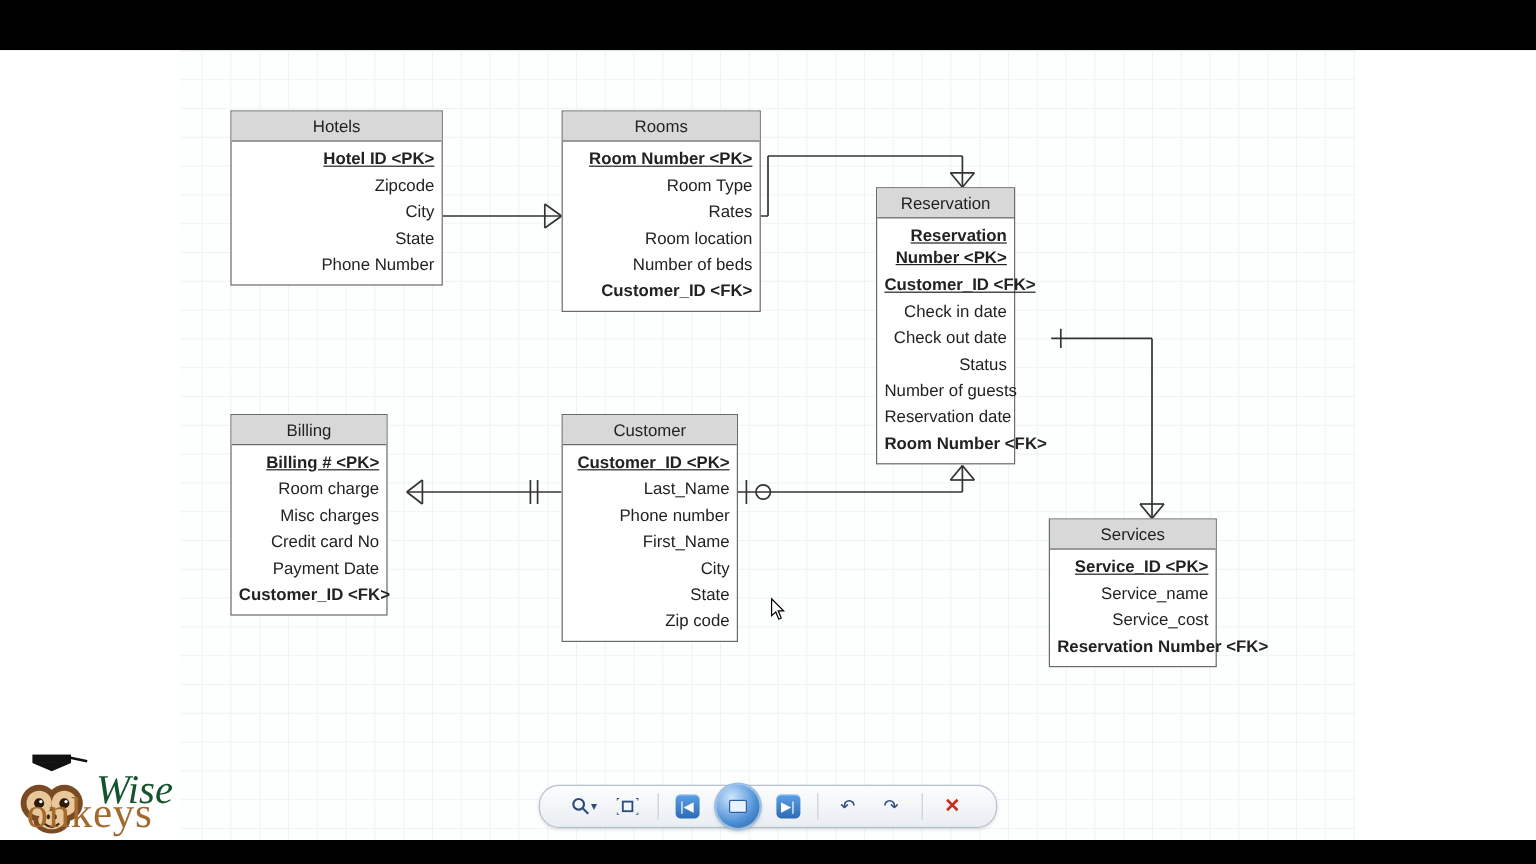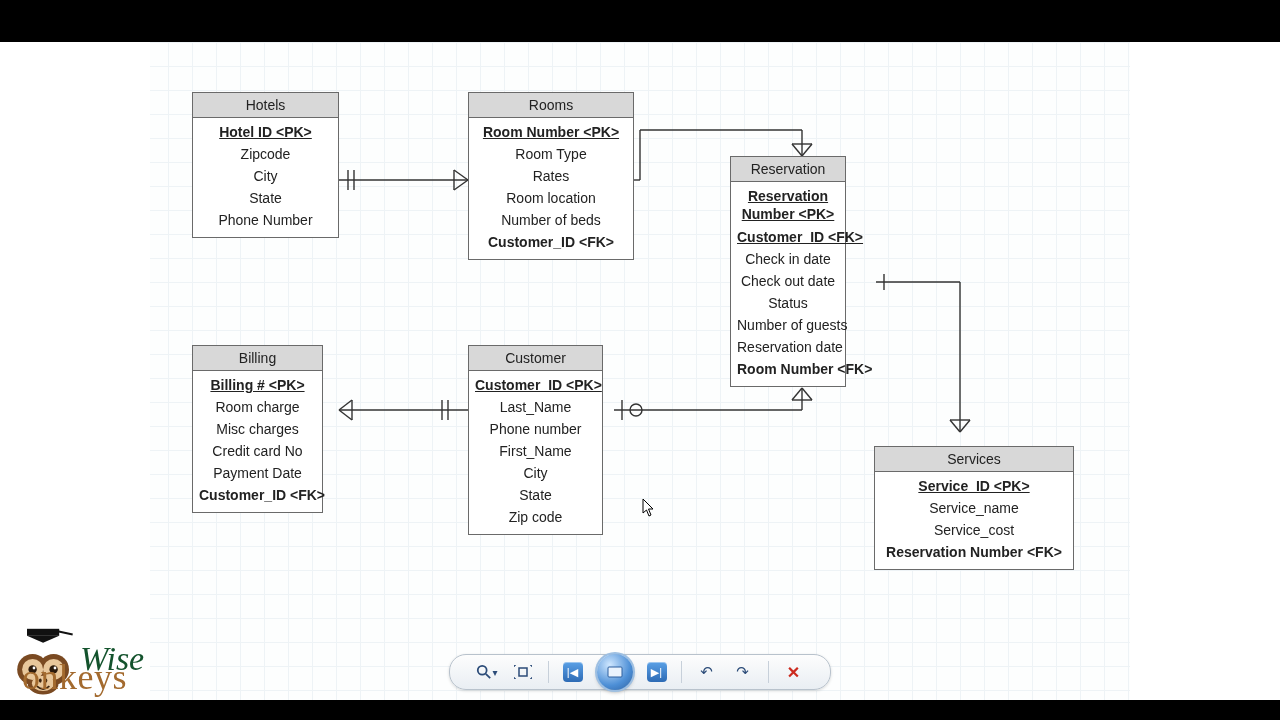--- a/index.html
+++ b/index.html
@@ -45,20 +45,21 @@
     padding: 4px 6px;
     font-weight: 400;
   }
   .entity .body {
     padding: 3px 6px 6px 6px;
     text-align: center;
   }
   .entity .row {
     padding: 3px 0;
     white-space: nowrap;
+    text-align: right;
   }
   .pk { font-weight: bold; text-decoration: underline; }
   .fk { font-weight: bold; }
 
   
   svg.wires {
     position:absolute; left:0; top:0; width:100%; height:100%;
     pointer-events:none;
   }
   svg.wires line, svg.wires path, svg.wires circle {
@@ -160,21 +161,21 @@
     <line x1="884" y1="232" x2="884" y2="248"></line>
 
     <line x1="339" y1="368" x2="468" y2="368"></line>
     <line x1="339" y1="368" x2="352" y2="358"></line>
     <line x1="339" y1="368" x2="352" y2="378"></line>
     <line x1="352" y1="358" x2="352" y2="378"></line>
     <line x1="448" y1="358" x2="448" y2="378"></line>
     <line x1="442" y1="358" x2="442" y2="378"></line>
   </svg>
 
-  <div class="entity" id="ent-hotels" style="left:192px; top:50px; width:147px;">
+  <div class="entity" id="ent-hotels" style="left:192px; top:50px; width:177px;">
     <div class="hdr">Hotels</div>
     <div class="body">
         <div class="row pk">Hotel ID &lt;PK&gt;</div>
         <div class="row">Zipcode</div>
         <div class="row">City</div>
         <div class="row">State</div>
         <div class="row">Phone Number</div>
       </div>
   </div>
 
@@ -209,34 +210,34 @@
     <div class="body">
         <div class="row pk">Billing # &lt;PK&gt;</div>
         <div class="row">Room charge</div>
         <div class="row">Misc charges</div>
         <div class="row">Credit card No</div>
         <div class="row">Payment Date</div>
         <div class="row fk">Customer_ID &lt;FK&gt;</div>
       </div>
   </div>
 
-  <div class="entity" id="ent-customer" style="left:468px; top:303px; width:135px;">
+  <div class="entity" id="ent-customer" style="left:468px; top:303px; width:147px;">
     <div class="hdr">Customer</div>
     <div class="body">
         <div class="row pk">Customer_ID &lt;PK&gt;</div>
         <div class="row">Last_Name</div>
         <div class="row">Phone number</div>
         <div class="row">First_Name</div>
         <div class="row">City</div>
         <div class="row">State</div>
         <div class="row">Zip code</div>
       </div>
   </div>
 
-  <div class="entity" id="ent-services" style="left:874px; top:404px; width:200px;">
+  <div class="entity" id="ent-services" style="left:874px; top:390px; width:140px;">
     <div class="hdr">Services</div>
     <div class="body">
         <div class="row pk">Service_ID &lt;PK&gt;</div>
         <div class="row">Service_name</div>
         <div class="row">Service_cost</div>
         <div class="row fk">Reservation Number &lt;FK&gt;</div>
       </div>
   </div>
 
   <div class="cursor" style="left:642px; top:456px;">

